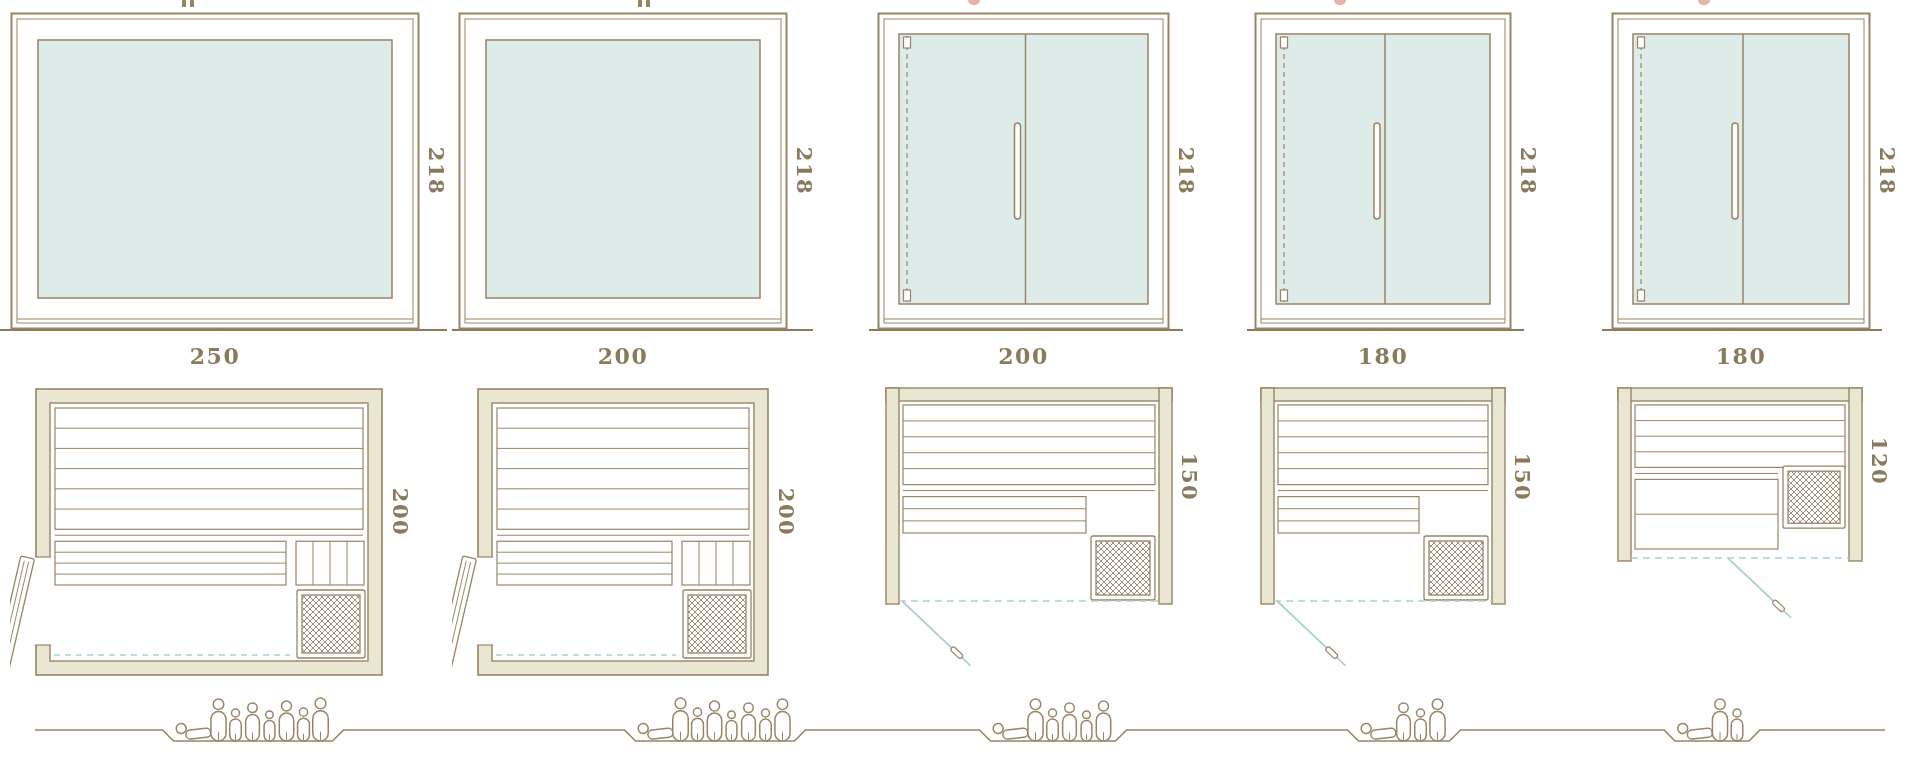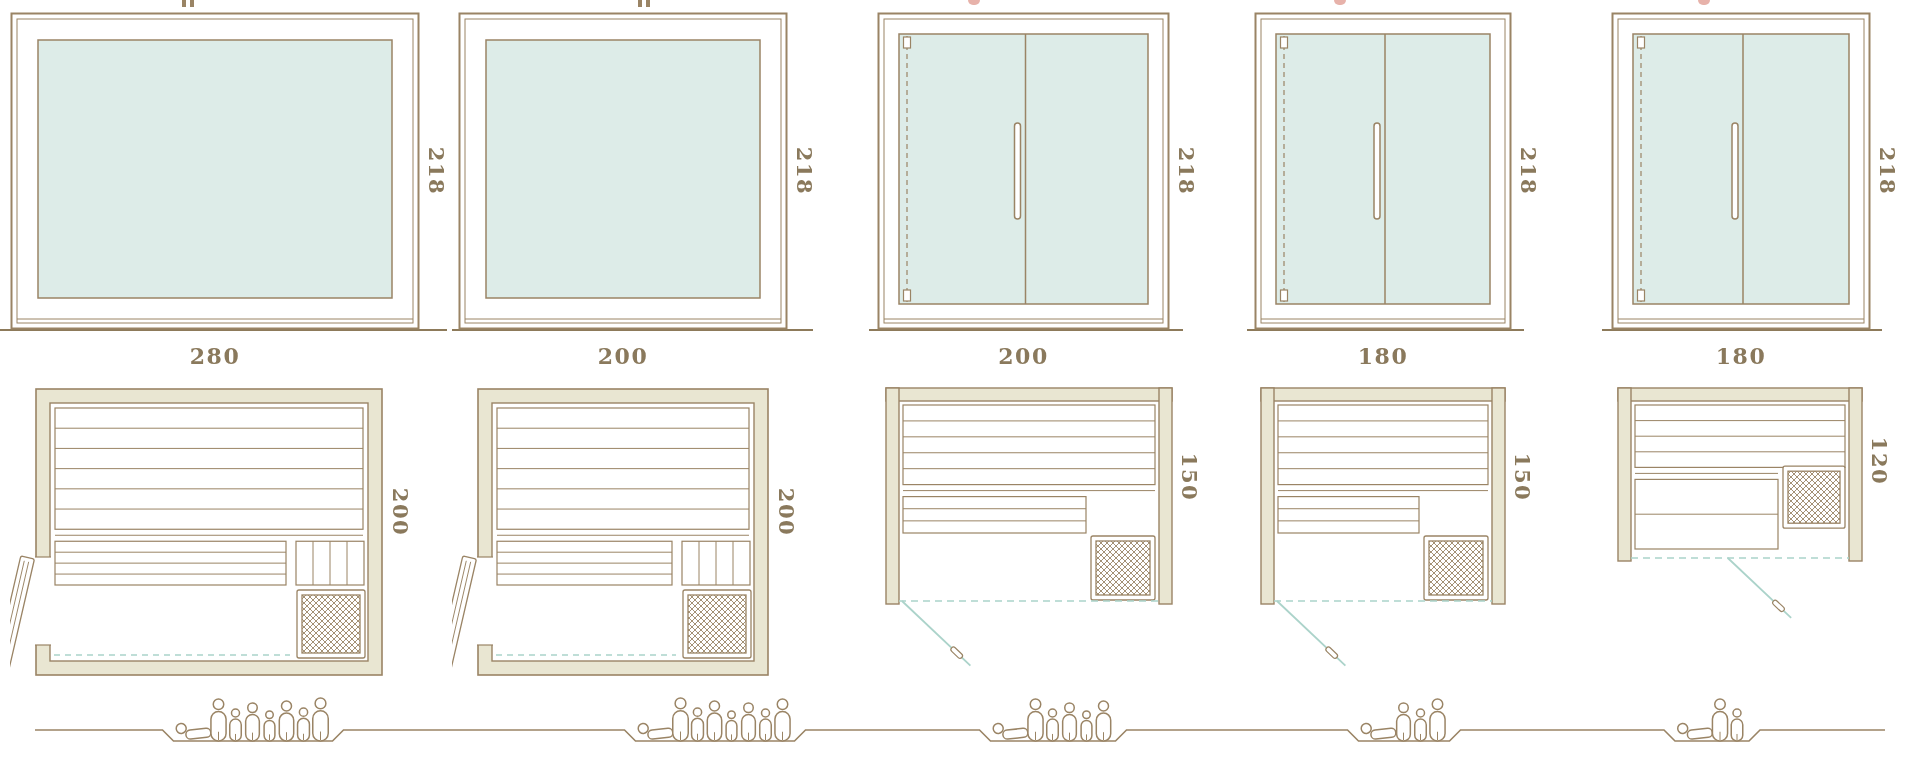--- a/index.html
+++ b/index.html
@@ -66,21 +66,21 @@
   <section class="col c1">
     <div class="elev">
       <svg id="elev-0" viewBox="0 0 410 318">
           <rect x="1.5" y="1.5" width="407" height="315" fill="#fff" stroke="#9a8465" stroke-width="2"></rect>
           <rect x="7" y="7" width="396" height="304" fill="none" stroke="#9a8465" stroke-width="1"></rect>
           <rect x="28" y="28" width="354" height="258" fill="#ddece8" stroke="#9a8465" stroke-width="1.5"></rect>
           <line x1="7" y1="307" x2="403" y2="307" stroke="#9a8465" stroke-width="1"></line>
         </svg>
       <span class="vdim">218</span>
     </div>
-    <div class="wdim">280</div>
+    <div class="wdim">250</div>
     <div class="plan">
       <svg id="plan-0" viewBox="0 0 374 320">
           <defs>
             <pattern id="hatch0" width="6" height="6" patternUnits="userSpaceOnUse">
               <path d="M0 6 L6 0 M0 0 L6 6" stroke="#9a8465" stroke-width="0.9" fill="none"></path>
             </pattern>
           </defs>
           <rect x="26" y="2" width="346" height="286" fill="#e9e6d2" stroke="#9a8465" stroke-width="1.6"></rect>
           <rect x="40" y="16" width="318" height="258" fill="#fff" stroke="#9a8465" stroke-width="1.4"></rect>
           <rect x="45" y="21" width="308" height="121.25999999999999" fill="#fff" stroke="#9a8465" stroke-width="1.2"></rect>

